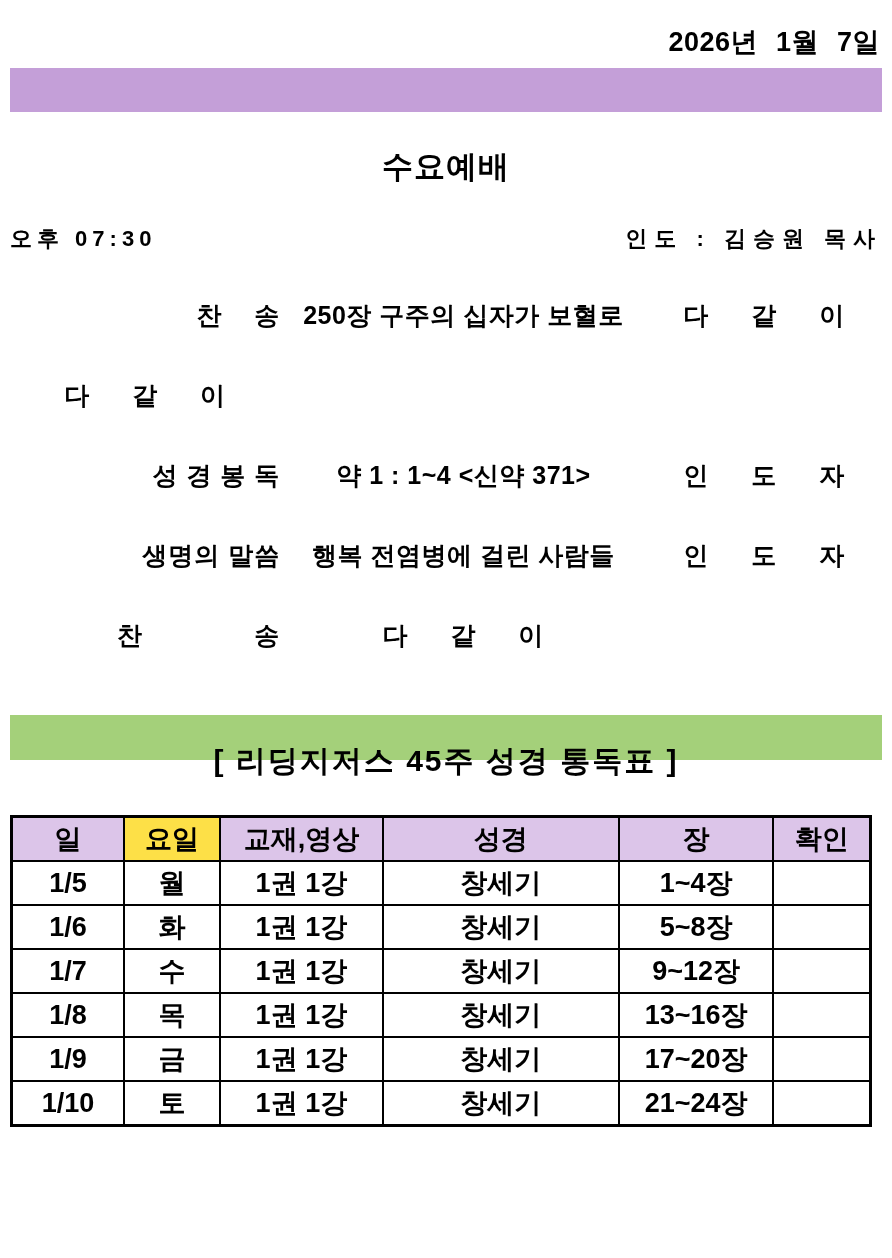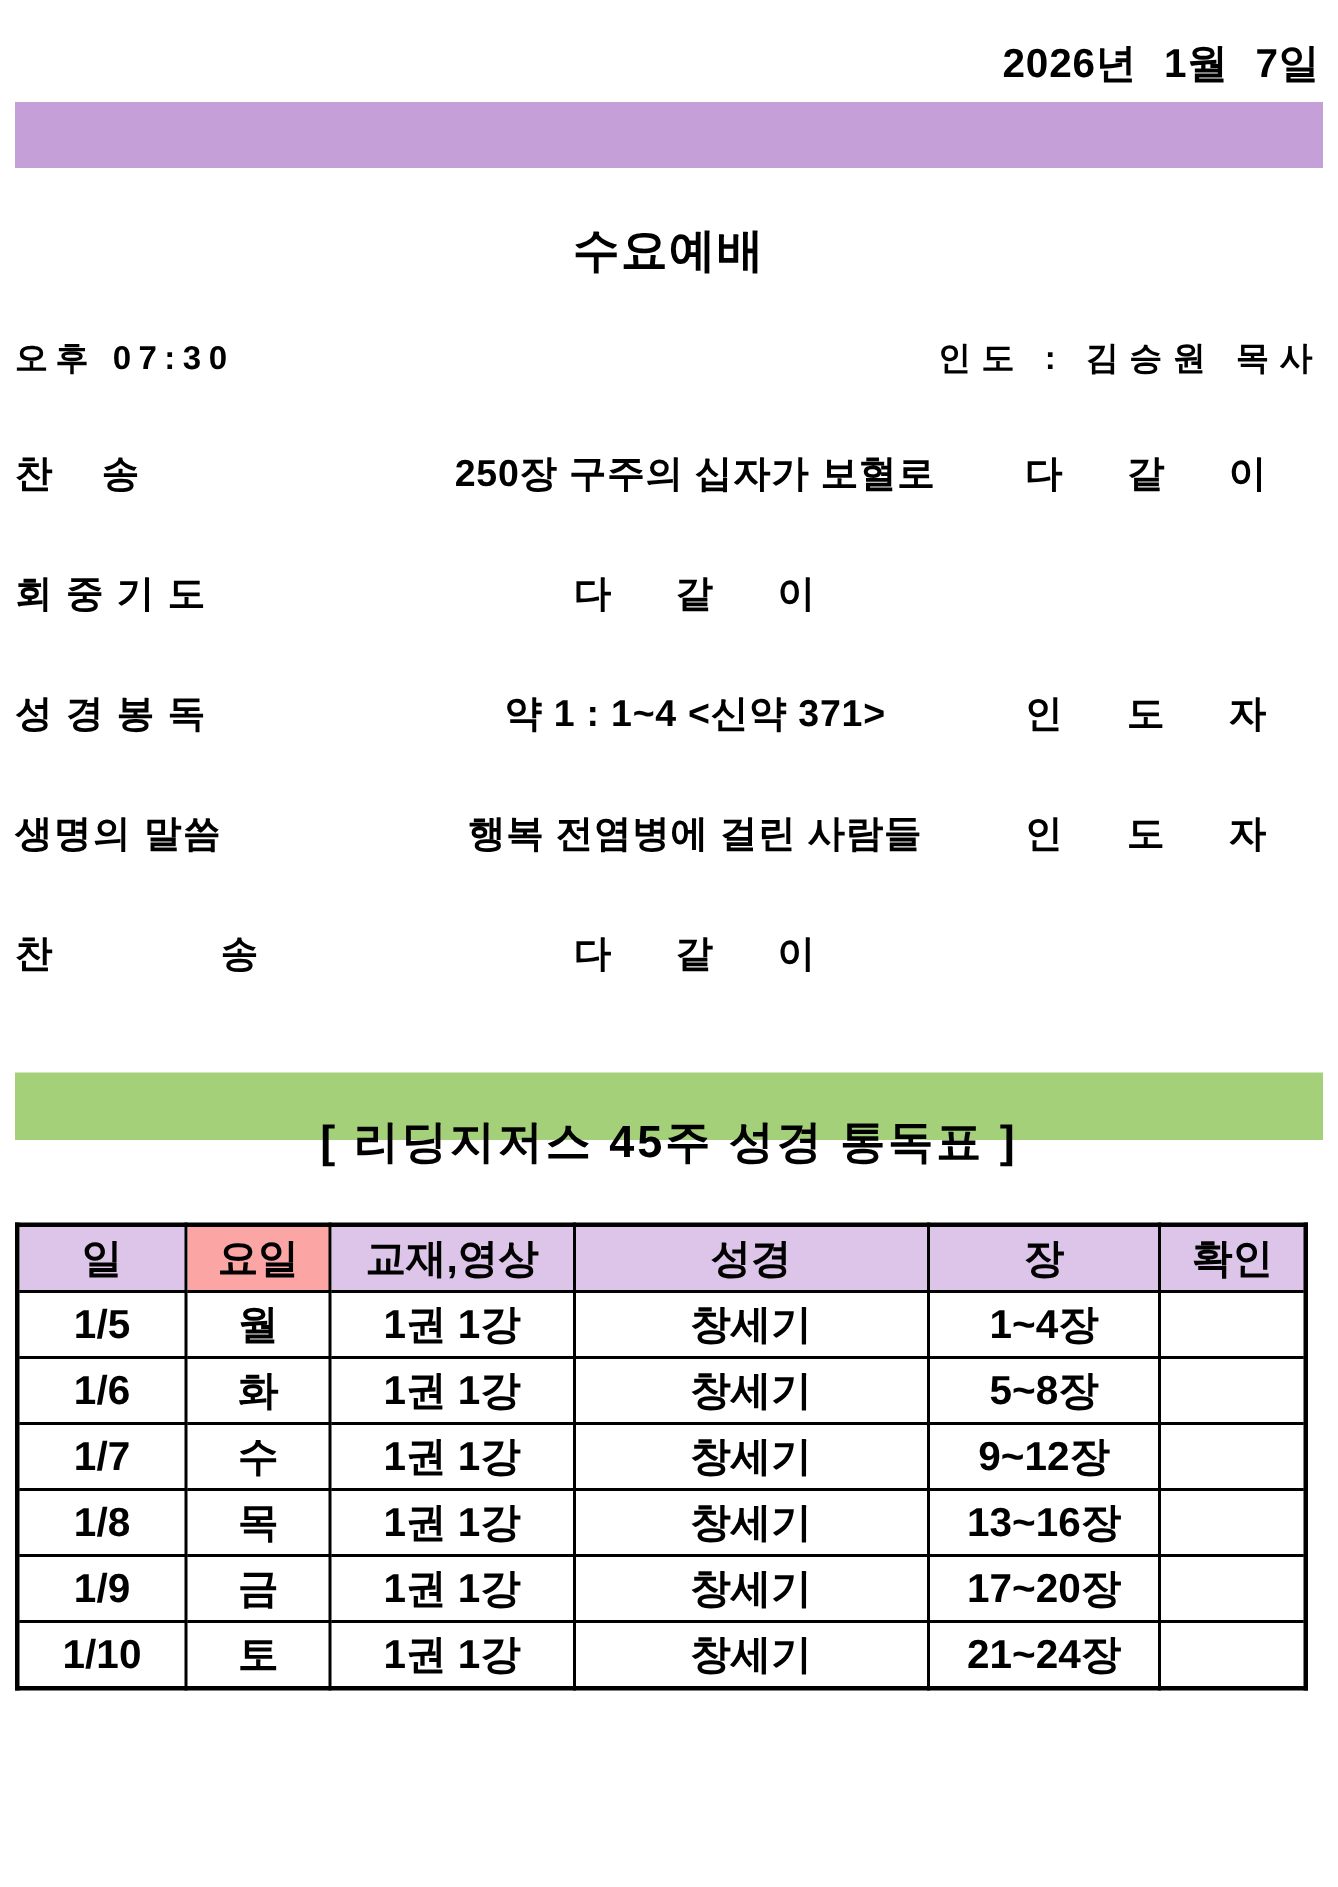--- a/index.html
+++ b/index.html
@@ -31,21 +31,21 @@
     font-size: 22px;
   }
   .service-time { letter-spacing: 5px; }
   .service-leader { letter-spacing: 7px; }
 
   .order-list { position: absolute; top: 275px; left: 10px; right: 10px; }
   .order-row {
     display: grid; grid-template-columns: 31% 42% 27%;
     align-items: center; height: 80px; font-size: 25px;
   }
-  .order-label   { text-align: left; white-space: pre; letter-spacing: 1px; }
+  .order-label   { text-align: right; white-space: pre; letter-spacing: 1px; }
   .order-content { text-align: center; letter-spacing: 0.5px; }
   .order-performer { text-align: center; word-spacing: 34px; letter-spacing: 1px; }
 
   .plan-title {
     position: absolute; top: 741px; left: 0; width: 100%;
     text-align: center; font-size: 30px; letter-spacing: 2px;
   }
 
   table.plan {
     position: absolute; top: 815px; left: 10px;
@@ -76,21 +76,20 @@
     <span class="service-leader">인도 : 김승원 목사</span>
   </div>
 
   <div class="order-list">
     <div class="order-row">
       <span class="order-label">찬    송</span>
       <span class="order-content">250장 구주의 십자가 보혈로</span>
       <span class="order-performer">다 같 이</span>
     </div>
     <div class="order-row">
-      <span class="order-label">회 중 기 도</span>
       <span class="order-performer">다 같 이</span>
     </div>
     <div class="order-row">
       <span class="order-label">성 경 봉 독</span>
       <span class="order-content">약 1 : 1~4 &lt;신약 371&gt;</span>
       <span class="order-performer">인 도 자</span>
     </div>
     <div class="order-row">
       <span class="order-label">생명의 말씀</span>
       <span class="order-content">행복 전염병에 걸린 사람들</span>
@@ -111,21 +110,21 @@
       <col style="width:13.1%">
         <col style="width:11.2%">
         <col style="width:18.9%">
       <col style="width:27.5%">
         <col style="width:18%">
         <col style="width:11.3%">
     </colgroup>
     <thead>
       <tr>
         <th style="background-color: rgb(220, 197, 233);">일</th>
-        <th style="background-color: #fca5a5;">요일</th>
+        <th style="background-color: #fde047;">요일</th>
         <th style="background-color: rgb(220, 197, 233);">교재,영상</th>
         <th style="background-color: rgb(220, 197, 233);">성경</th>
         <th style="background-color: rgb(220, 197, 233);">장</th>
         <th style="background-color: rgb(220, 197, 233);">확인</th>
       </tr>
     </thead>
     <tbody>
       <tr>
         <td>1/5</td>
         <td>월</td>

